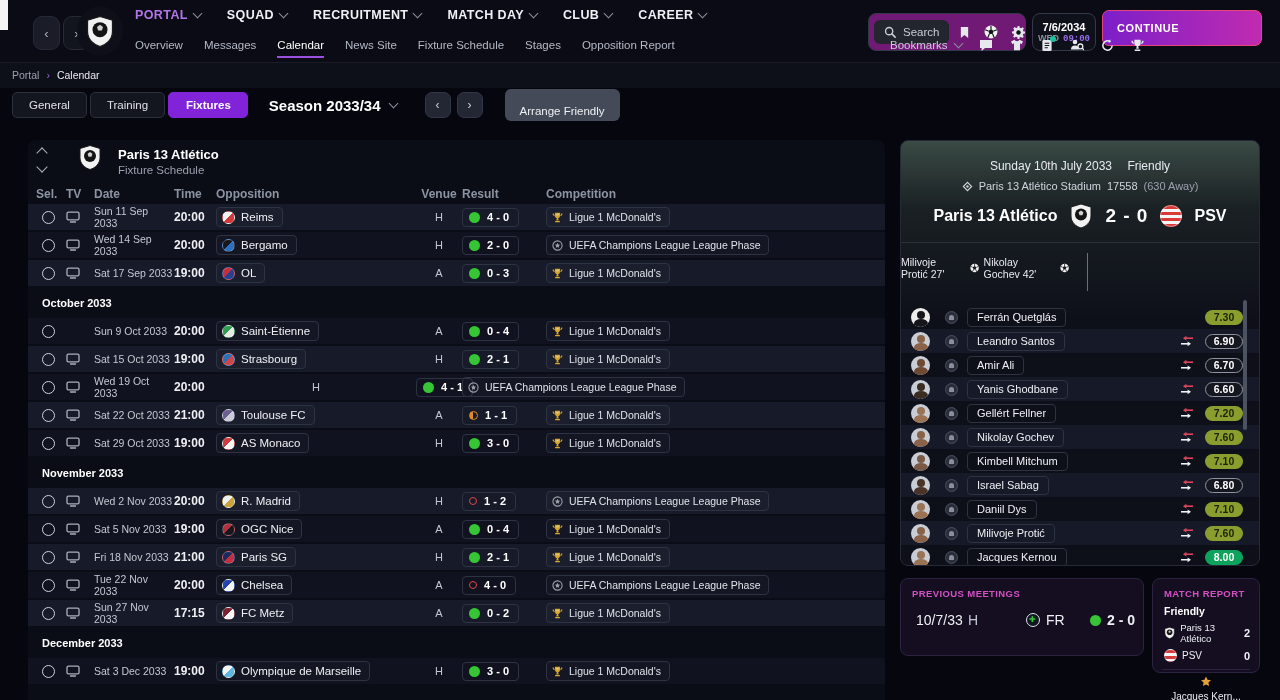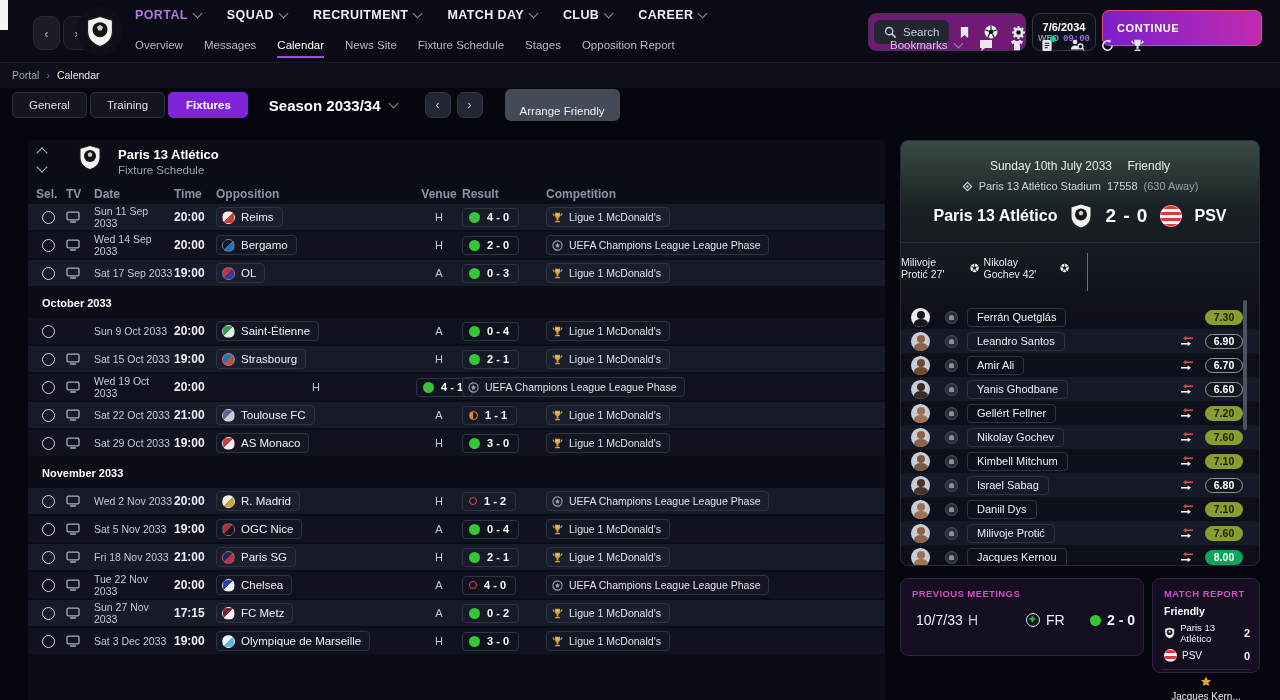--- a/index.html
+++ b/index.html
@@ -825,20 +825,21 @@
     <span class="cell">
           <span class="chip comp-chip">
       <svg class="cic ic-ligue1" width="11" height="11">
               <use href="#sym-trophy"></use>
             </svg>
 
       <span class="compname">Ligue 1 McDonald's</span>
           </span>
         </span>
   </div>
+      <div class="month-header">December 2033</div>
       <div class="frow">
     <span class="cell">
           <span class="radio"></span>
         </span>
     <span class="cell tv-cell">
           <svg class="tvic" width="14" height="12">
             <use href="#sym-tv"></use>
           </svg>
         </span>
     <span class="cell f-date">Sat 3 Dec 2033</span>

